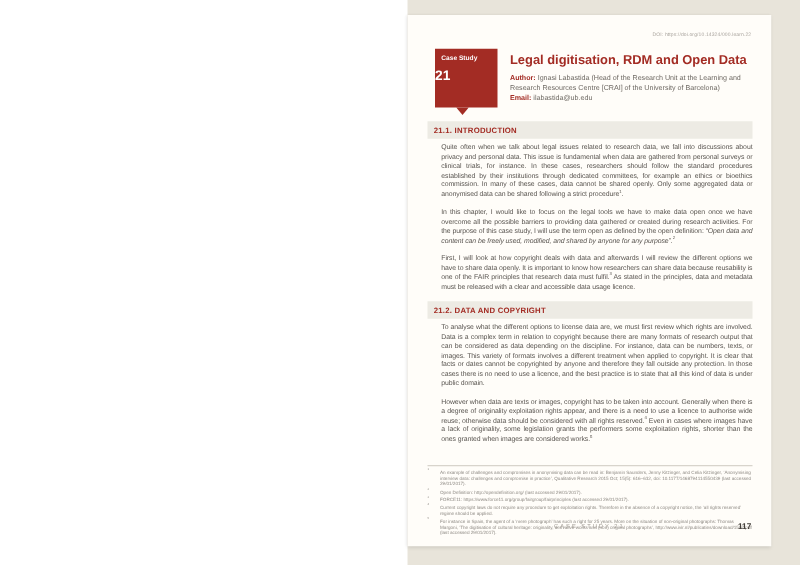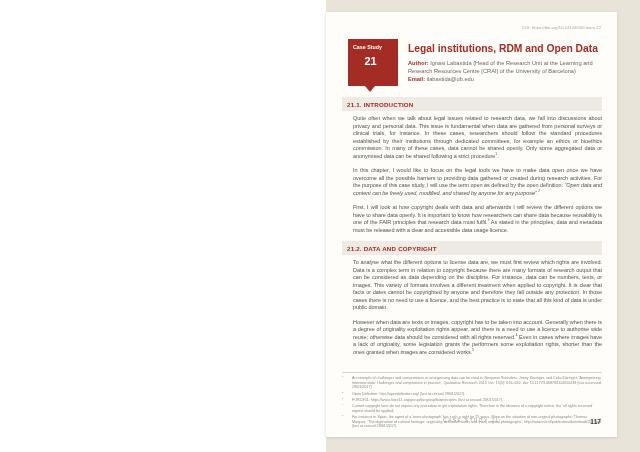--- a/index.html
+++ b/index.html
@@ -25,21 +25,21 @@
   }
   .doi{
     position:absolute;top:13px;right:16px;
     font-size:4px;color:#a9a49e;letter-spacing:0.1px;
   }
   .cs-box{
     position:absolute;left:22px;top:27px;width:50px;height:47px;
     background:var(--accent);color:#fff;box-sizing:border-box;
   }
   .cs-label{font-size:5.3px;font-weight:bold;padding:5px 0 0 5px;}
-  .cs-num{font-size:11px;font-weight:bold;text-align:center;padding-right:5px;margin-top:5px;}
+  .cs-num{font-size:11px;font-weight:bold;text-align:left;padding-right:5px;margin-top:5px;}
   .cs-tri{
     position:absolute;left:39px;top:74px;width:0;height:0;
     border-left:5px solid transparent;border-right:5px solid transparent;
     border-top:6px solid var(--accent);
   }
   .title{
     position:absolute;left:82px;top:31px;width:200px;
     font-size:10.3px;font-weight:bold;color:var(--accent);
   }
   .author-block{
@@ -89,21 +89,21 @@
 <div class="right-page">
 
   <div class="doi">DOI: https://doi.org/10.14324/000.learn.22</div>
 
   <div class="cs-box">
     <div class="cs-label">Case Study</div>
     <div class="cs-num">21</div>
   </div>
   <div class="cs-tri"></div>
 
-  <div class="title">Legal institutions, RDM and Open Data</div>
+  <div class="title">Legal digitisation, RDM and Open Data</div>
 
   <div class="author-block">
     <span class="meta-label">Author:</span>
     <span>Ignasi Labastida (Head of the Research Unit at the Learning and Research Resources Centre [CRAI] of the University of Barcelona)</span><br>
     <span class="meta-label">Email:</span>
     <span>ilabastida@ub.edu</span>
   </div>
 
   <div class="content">
       <div class="section-heading">21.1. INTRODUCTION</div>

